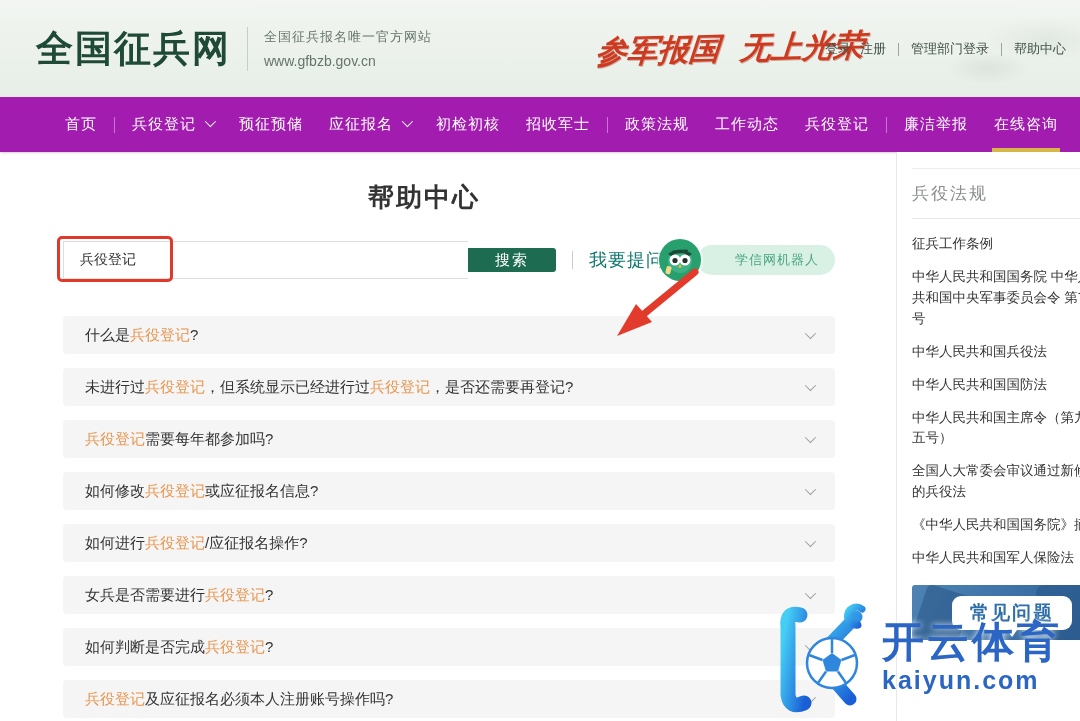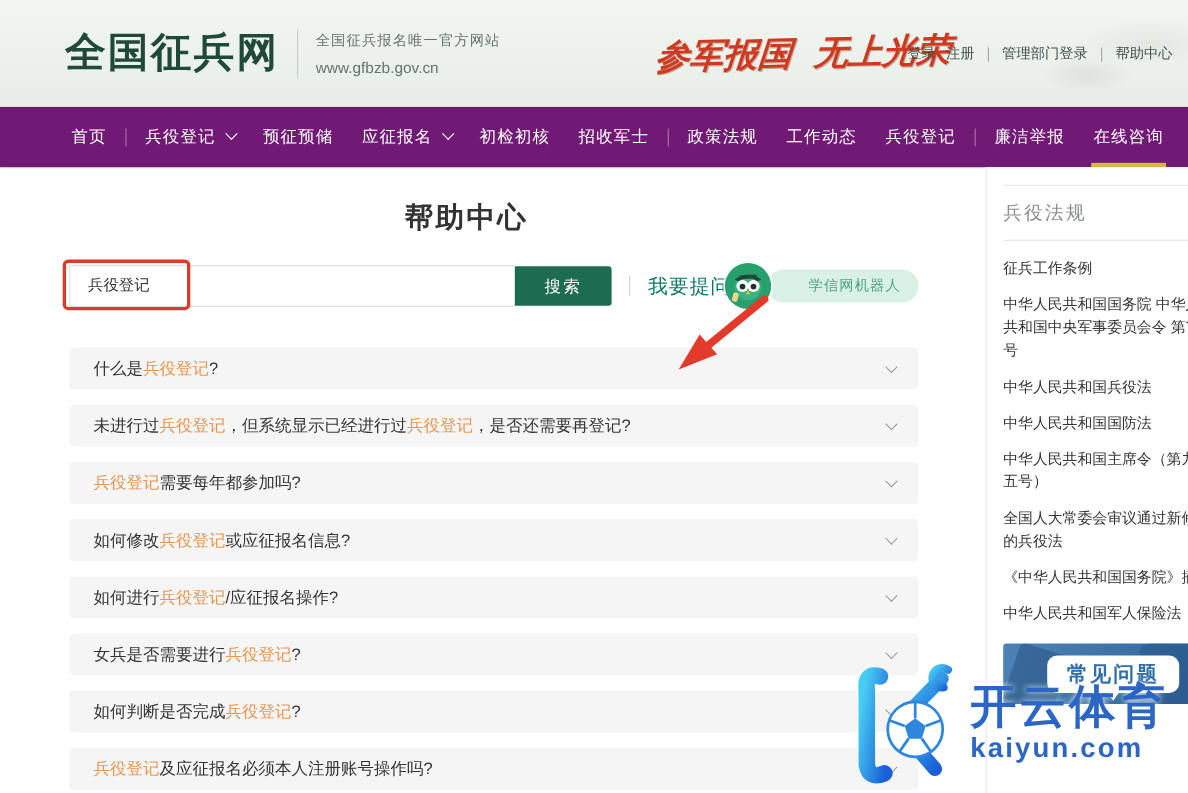--- a/index.html
+++ b/index.html
@@ -13,21 +13,21 @@
   .header {
     height:97px; position:relative;
     background:linear-gradient(180deg,#f2f5f1 0%,#eaf0ea 70%,#e6ede7 100%);
     display:flex; align-items:center;
   }
   .header::after{ content:""; position:absolute; right:0; top:0; width:420px; height:97px;
     background:
       radial-gradient(60px 24px at 78% 70%, rgba(120,140,125,.12), transparent 70%),
       radial-gradient(90px 30px at 92% 40%, rgba(120,140,125,.10), transparent 70%);
     pointer-events:none;}
-  .logo-block { display:flex; align-items:center; margin-left:59px; }
+  .logo-block { display:flex; align-items:center; margin-left:36px; }
   .site-name {
     font-family:"Liberation Serif","DejaVu Serif",serif;
     font-size:37px; font-weight:700; color:#1f4a37; letter-spacing:2px; line-height:1;
   }
   .logo-divider { width:1px; height:44px; background:#c4cfc5; margin:0 16px; }
   .tagline { display:flex; flex-direction:column; gap:7px; }
   .tagline .t1 { font-size:13px; color:#66756b; letter-spacing:1px; }
   .tagline .t2 { font-size:14px; color:#66756b; }
   .slogan {
     position:absolute; left:596px; top:28px; display:flex; gap:20px;
@@ -39,21 +39,21 @@
   }
   .top-links {
     position:absolute; right:14px; top:40px; display:flex; align-items:center;
     font-size:13px; color:#41504a; gap:9px; white-space:nowrap;
   }
   .top-links .lnk { cursor:pointer; }
   .tl-sep { width:1px; height:13px; background:#9aa7a0; margin:0 3px; }
 
   
   .nav {
-    height:55px; background:#701a75; display:flex; align-items:stretch;
+    height:55px; background:#a21caf; display:flex; align-items:stretch;
     padding-left:52px; box-shadow:0 1px 2px rgba(0,0,0,.18);
   }
   .nav ul { list-style:none; display:flex; align-items:stretch; }
   .nav li.nav-item {
     display:flex; align-items:center; padding:0 13px; color:#fff;
     font-size:15px; letter-spacing:1px; cursor:pointer; position:relative; white-space:nowrap;
   }
   .nav li.nav-item.active::after {
     content:""; position:absolute; left:11px; right:11px; bottom:0; height:4px; background:#d7b64a;
   }
@@ -76,21 +76,21 @@
   .search-input {
     width:405px; height:38px; border:1px solid #ddd; border-right:none; background:#fff;
     padding:0 16px; font-size:14px; color:#333; outline:none;
     font-family:"Liberation Sans","DejaVu Sans",sans-serif;
   }
   .red-box {
     position:absolute; left:-6px; top:-4px; width:116px; height:46px;
     border:3px solid #e0392a; border-radius:5px; pointer-events:none;
   }
   .search-btn {
-    width:88px; height:36px; background:#1d6b50; color:#fff; border:none; font-size:15px;
+    width:88px; height:24px; background:#1d6b50; color:#fff; border:none; font-size:15px;
     letter-spacing:2px; border-radius:0 3px 3px 0; cursor:pointer;
     font-family:"Liberation Sans","DejaVu Sans",sans-serif;
   }
   .sr-sep { width:1px; height:18px; background:#ccc; margin:0 16px; }
   .ask-link { font-size:18px; color:#0f766e; cursor:pointer; letter-spacing:1px; }
   .robot-badge { margin-left:auto; position:relative; display:flex; align-items:center; cursor:pointer; }
   .robot-pill {
     background:#d8f1e4; border-radius:16px; height:30px; display:flex; align-items:center;
     padding:0 16px 0 38px; color:#4aa582; font-size:13px; letter-spacing:1px;margin-left:28px;
   }

